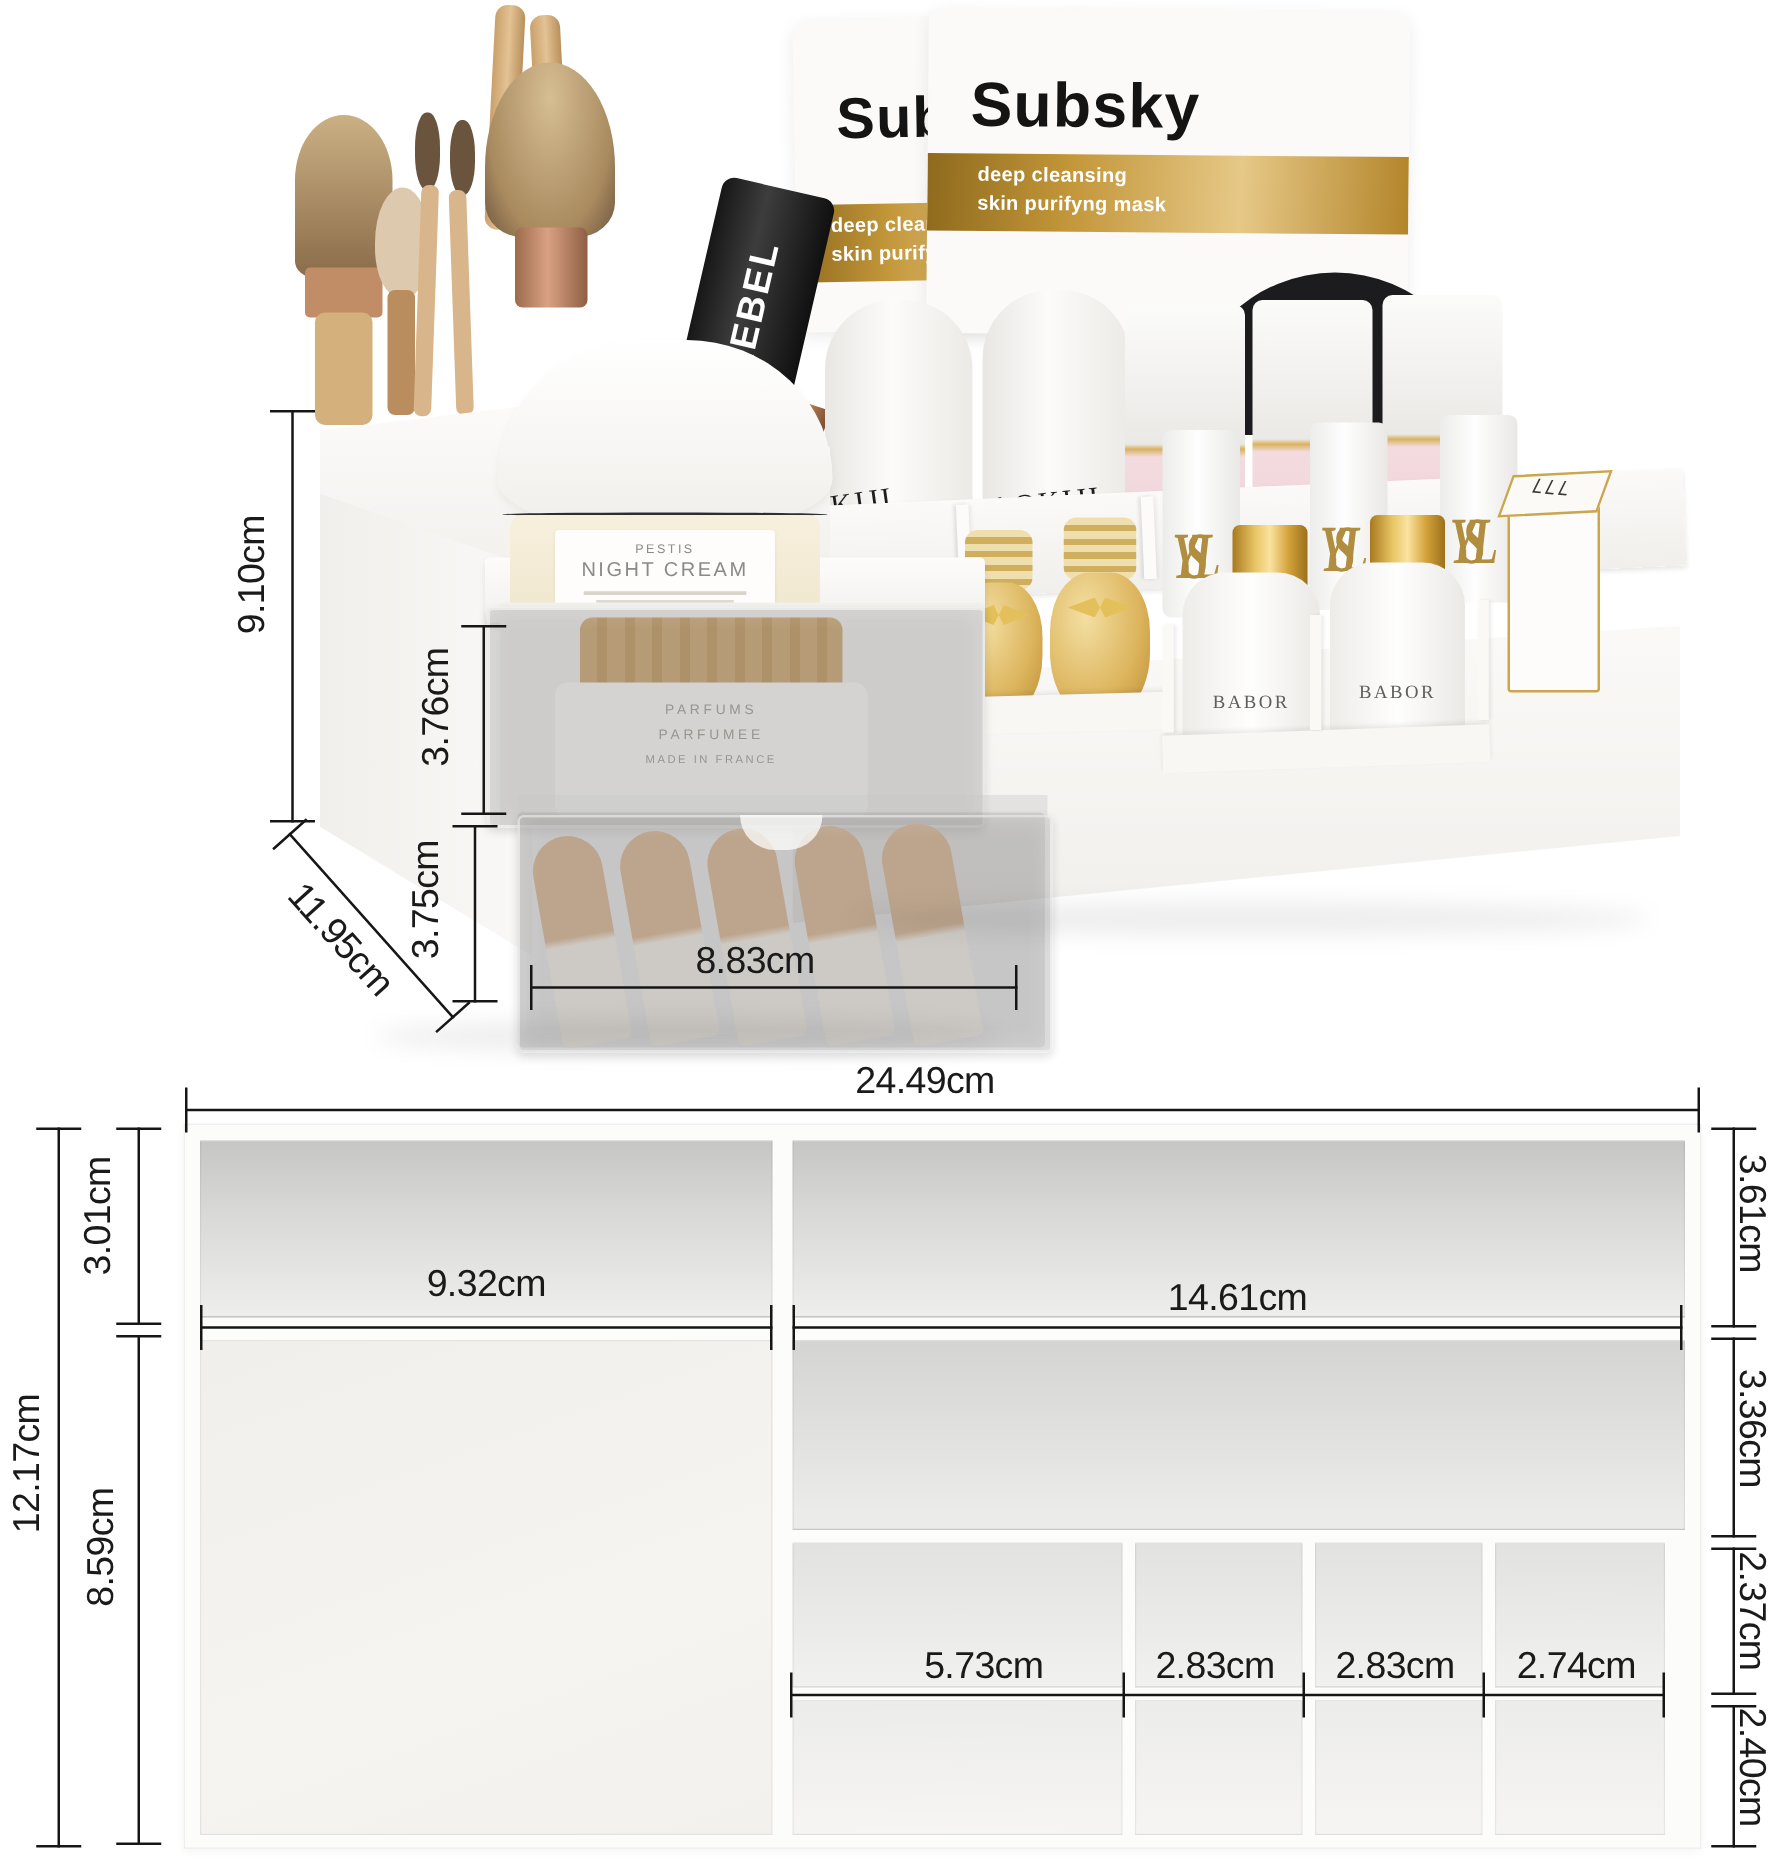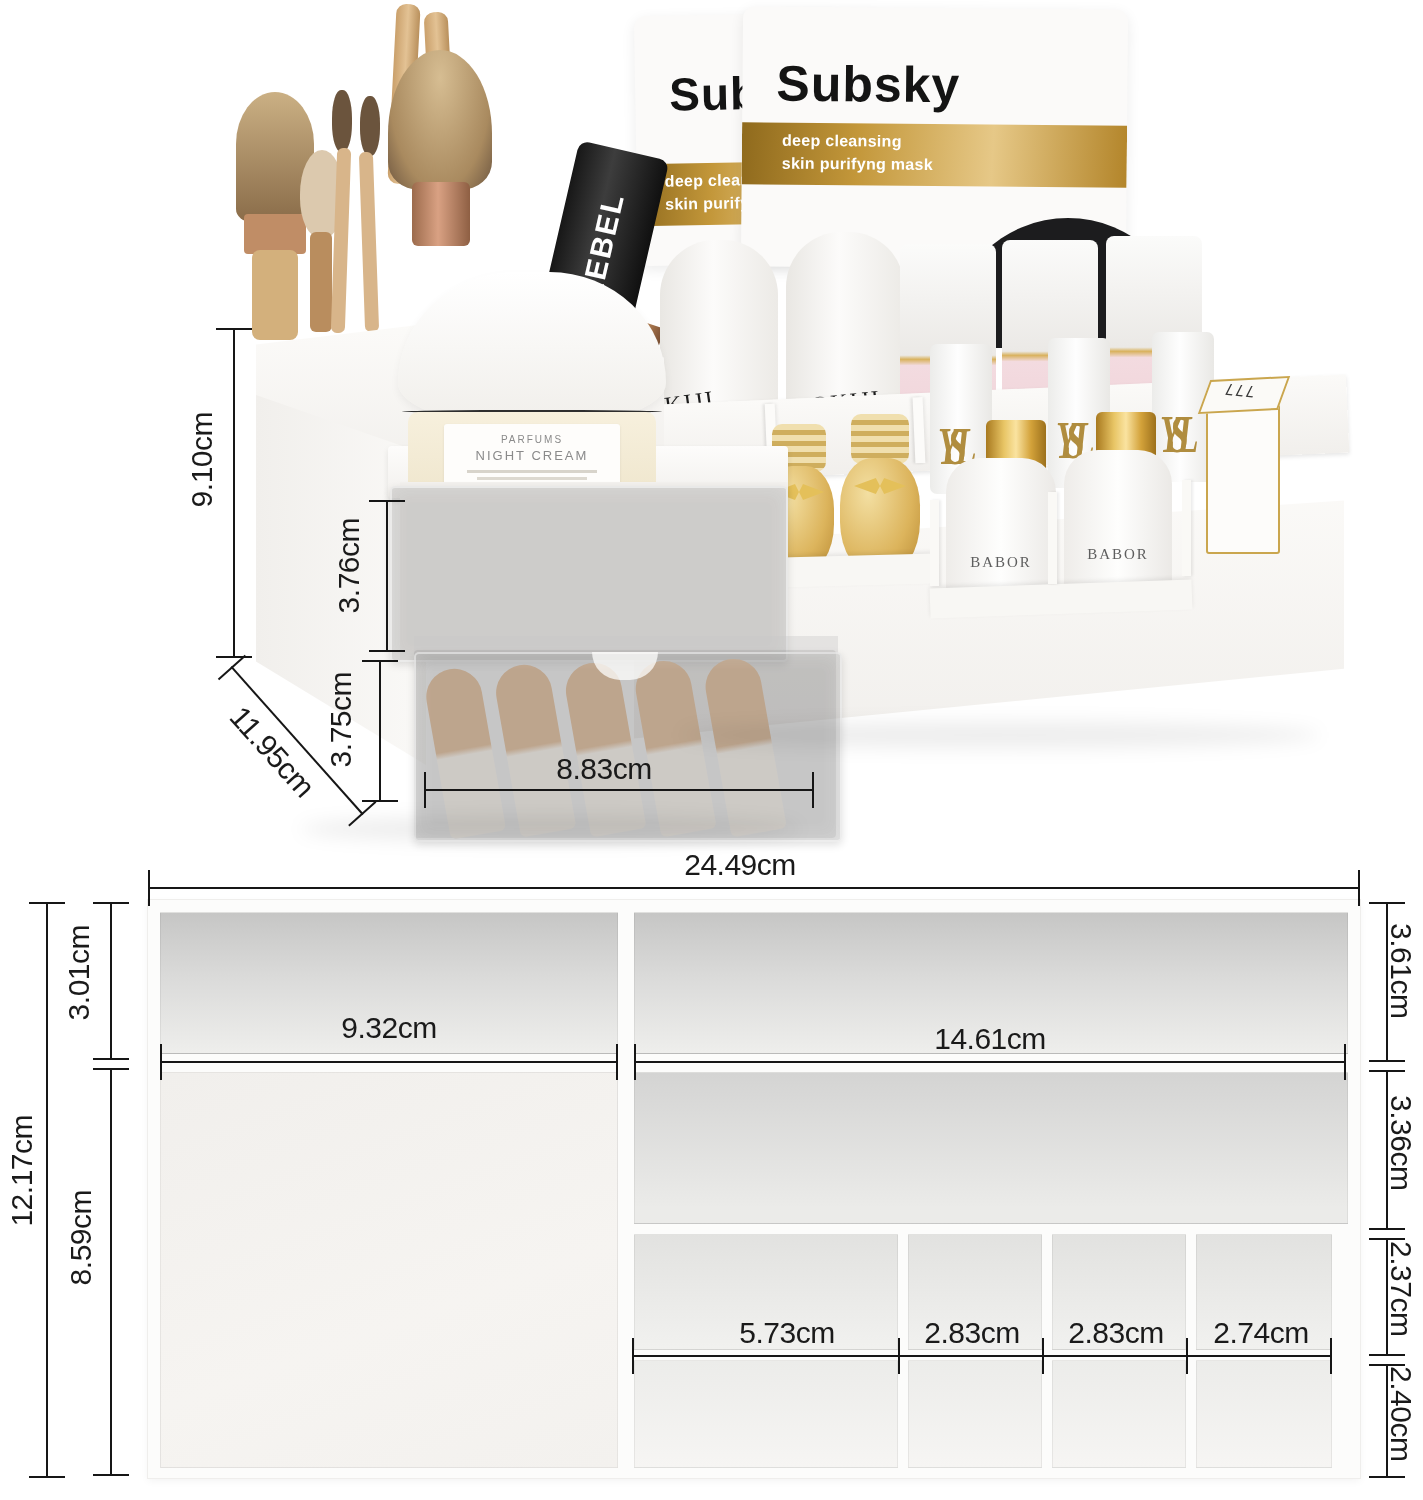--- a/index.html
+++ b/index.html
@@ -189,28 +189,38 @@
 
     <div class="abs" style="left:398px;top:272px;width:268px;height:228px">
       <div class="abs" style="left:0;top:0;width:268px;height:150px;
            background:linear-gradient(180deg,#ffffff,#f1efeb);border-radius:50% 50% 42% 42% / 85% 85% 30% 30%;
            box-shadow:0 4px 8px rgba(0,0,0,.05)"></div>
       <div class="abs" style="left:4px;top:138px;width:260px;height:3px;background:#2e2e2e;border-radius:50%"></div>
       <div class="abs" style="left:10px;top:140px;width:248px;height:88px;
            background:linear-gradient(180deg,#f7f0dd,#efe6cd);border-radius:10px 10px 14px 14px"></div>
       <div class="abs" style="left:46px;top:152px;width:176px;height:64px;background:#fefdfb;
            border-radius:3px;box-shadow:0 1px 3px rgba(0,0,0,.08);text-align:center;color:#8a8a8a">
-        <div style="margin-top:10px;font-size:10px;letter-spacing:2px">PARFUMS</div>
-        <div style="margin-top:3px;font-size:13px;letter-spacing:2px">NIGHT CREAM</div>
+        <div style="margin-top:10px;font-size:10px;letter-spacing:2px">PESTIS</div>
+        <div style="margin-top:3px;font-size:16px;letter-spacing:2px">NIGHT CREAM</div>
         <div style="margin:7px auto 0;width:130px;height:3px;background:#d8d4cb"></div>
         <div style="margin:4px auto 0;width:110px;height:3px;background:#ddd9d0"></div>
       </div>
     </div>
 
     <div class="abs" style="left:400px;top:482px;width:388px;height:178px;background:#f3f1ee"></div>
+    <div class="abs" style="left:444px;top:494px;width:250px;height:162px">
+      <div class="abs" style="left:20px;top:0;width:210px;height:58px;border-radius:10px 10px 4px 4px;
+           background:repeating-linear-gradient(90deg,#d2ab77 0 14px,#c49c63 14px 22px)"></div>
+      <div class="abs" style="left:0;top:52px;width:250px;height:108px;background:#fcfbf9;
+           border-radius:10px;text-align:center;color:#a7a39b">
+        <div style="margin-top:16px;font-size:11px;letter-spacing:3px">PARFUMS</div>
+        <div style="margin-top:8px;font-size:11px;letter-spacing:3px">PARFUMEE</div>
+        <div style="margin-top:8px;font-size:9px;letter-spacing:2px">MADE IN FRANCE</div>
+      </div>
+    </div>
     <div class="acrylic" style="left:390px;top:486px;width:394px;height:172px"></div>
 
     <div class="abs" style="left:414px;top:636px;width:424px;height:18px;background:rgba(200,200,200,.38)"></div>
     <div class="abs" style="left:414px;top:650px;width:422px;height:188px;background:rgba(132,132,132,.18);border-radius:4px"></div>
     <div class="abs" style="left:436px;top:668px;width:56px;height:168px;border-radius:28px 28px 6px 6px;
          transform:rotate(-10deg);background:linear-gradient(180deg,#dcb997 0 48%,#f3eee7 52% 100%)"></div>
     <div class="abs" style="left:506px;top:664px;width:56px;height:170px;border-radius:28px 28px 6px 6px;
          transform:rotate(-10deg);background:linear-gradient(180deg,#dcb997 0 48%,#f3eee7 52% 100%)"></div>
     <div class="abs" style="left:576px;top:662px;width:56px;height:172px;border-radius:28px 28px 6px 6px;
          transform:rotate(-10deg);background:linear-gradient(180deg,#dcb997 0 48%,#f3eee7 52% 100%)"></div>

